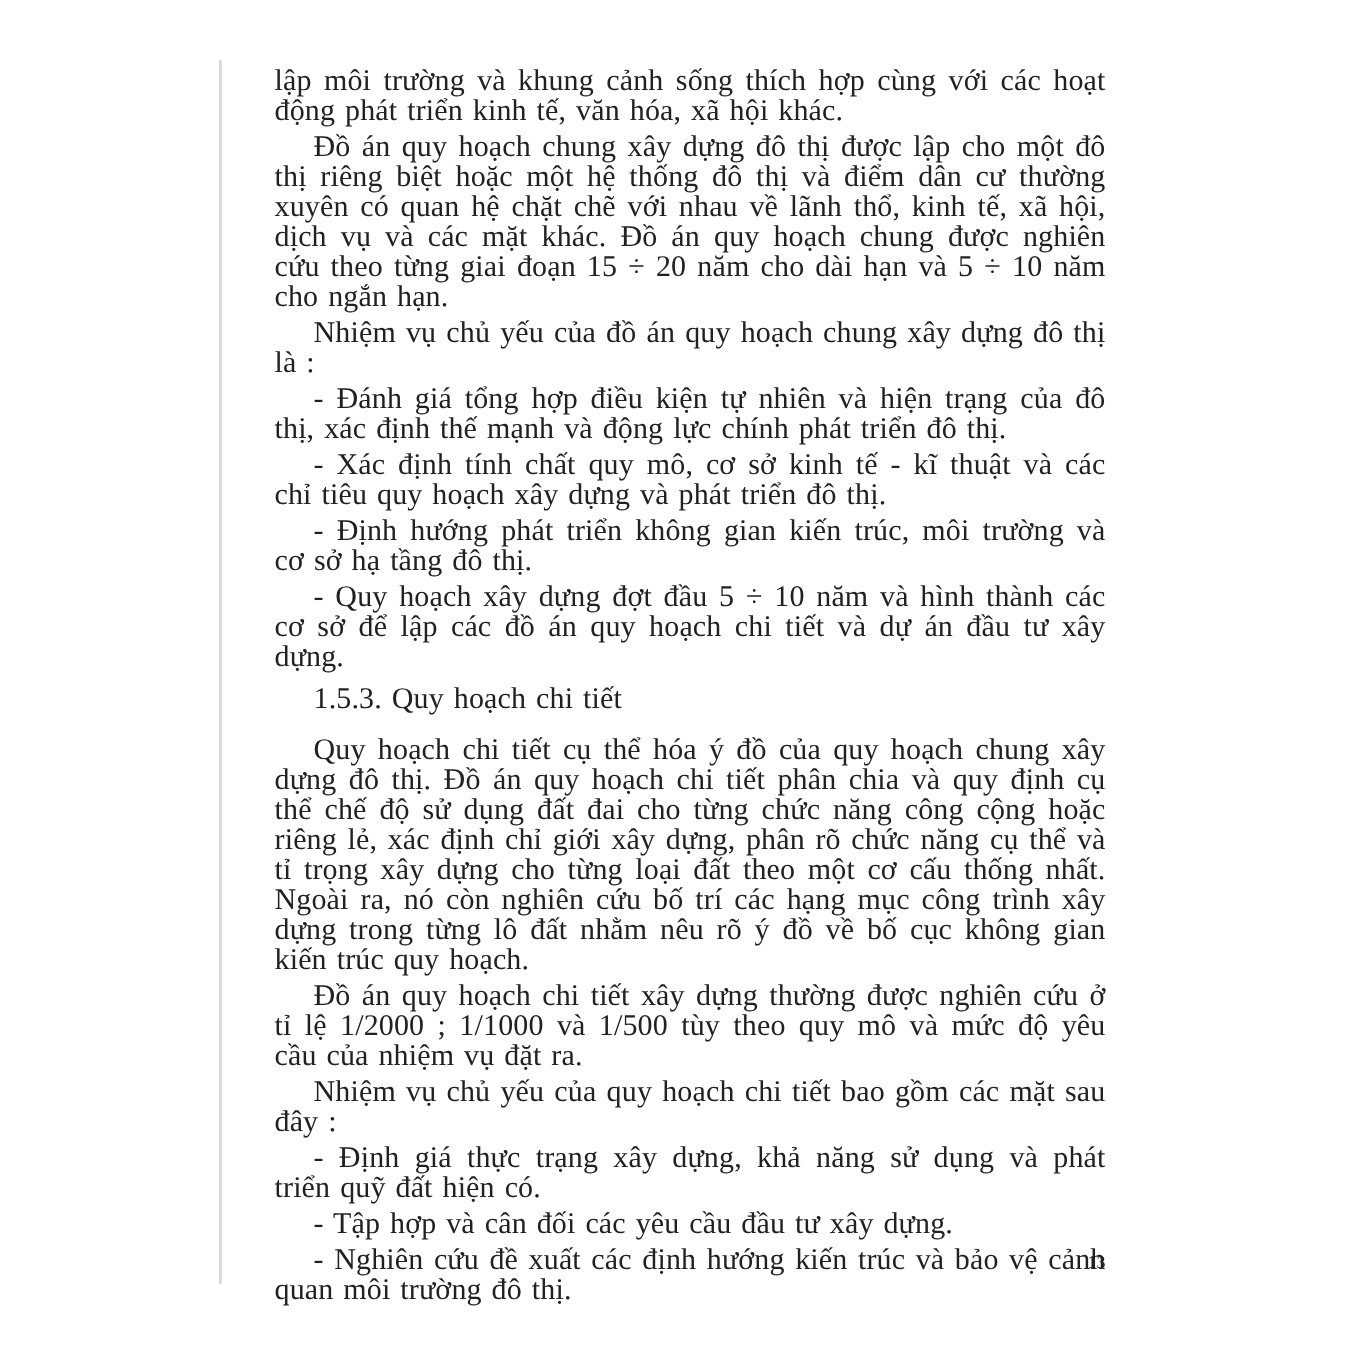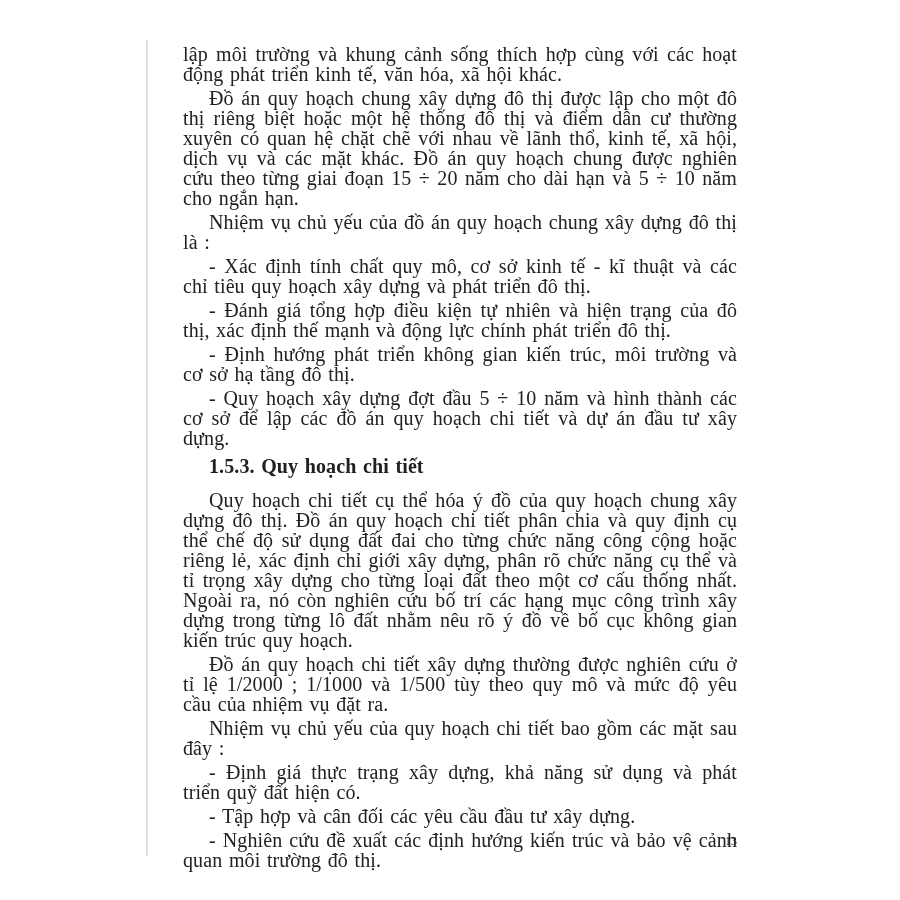--- a/index.html
+++ b/index.html
@@ -50,21 +50,21 @@
     text-indent: 26px;
   }
   p.bullet {
     margin-top: 4px;
     text-indent: 26px;
   }
   p.heading {
     margin-top: 8px;
     margin-bottom: 14px;
     text-indent: 26px;
-    font-weight: bold;
+    font-weight: normal;
   }
   .page-number {
     position: absolute;
     left: 183px;
     top: 834px;
     width: 554px;
     text-align: right;
     font-size: 12px;
     color: #212121;
   }
@@ -73,22 +73,22 @@
 <body>
 
 <div class="page-wrap">
 
   <div class="page-edge-line"></div>
 
   <div class="text-column">
     <p class="cont">lập môi trường và khung cảnh sống thích hợp cùng với các hoạt động phát triển kinh tế, văn hóa, xã hội khác.</p>
     <p class="para">Đồ án quy hoạch chung xây dựng đô thị được lập cho một đô thị riêng biệt hoặc một hệ thống đô thị và điểm dân cư thường xuyên có quan hệ chặt chẽ với nhau về lãnh thổ, kinh tế, xã hội, dịch vụ và các mặt khác. Đồ án quy hoạch chung được nghiên cứu theo từng giai đoạn 15 ÷ 20 năm cho dài hạn và 5 ÷ 10 năm cho ngắn hạn.</p>
     <p class="para">Nhiệm vụ chủ yếu của đồ án quy hoạch chung xây dựng đô thị là :</p>
+    <p class="bullet">- Đánh giá tổng hợp điều kiện tự nhiên và hiện trạng của đô thị, xác định thế mạnh và động lực chính phát triển đô thị.</p>
     <p class="bullet">- Xác định tính chất quy mô, cơ sở kinh tế - kĩ thuật và các chỉ tiêu quy hoạch xây dựng và phát triển đô thị.</p>
-    <p class="bullet">- Đánh giá tổng hợp điều kiện tự nhiên và hiện trạng của đô thị, xác định thế mạnh và động lực chính phát triển đô thị.</p>
     <p class="bullet">- Định hướng phát triển không gian kiến trúc, môi trường và cơ sở hạ tầng đô thị.</p>
     <p class="bullet">- Quy hoạch xây dựng đợt đầu 5 ÷ 10 năm và hình thành các cơ sở để lập các đồ án quy hoạch chi tiết và dự án đầu tư xây dựng.</p>
     <p class="heading">1.5.3. Quy hoạch chi tiết</p>
     <p class="para">Quy hoạch chi tiết cụ thể hóa ý đồ của quy hoạch chung xây dựng đô thị. Đồ án quy hoạch chi tiết phân chia và quy định cụ thể chế độ sử dụng đất đai cho từng chức năng công cộng hoặc riêng lẻ, xác định chỉ giới xây dựng, phân rõ chức năng cụ thể và tỉ trọng xây dựng cho từng loại đất theo một cơ cấu thống nhất. Ngoài ra, nó còn nghiên cứu bố trí các hạng mục công trình xây dựng trong từng lô đất nhằm nêu rõ ý đồ về bố cục không gian kiến trúc quy hoạch.</p>
     <p class="para">Đồ án quy hoạch chi tiết xây dựng thường được nghiên cứu ở tỉ lệ 1/2000 ; 1/1000 và 1/500 tùy theo quy mô và mức độ yêu cầu của nhiệm vụ đặt ra.</p>
     <p class="para">Nhiệm vụ chủ yếu của quy hoạch chi tiết bao gồm các mặt sau đây :</p>
     <p class="bullet">- Định giá thực trạng xây dựng, khả năng sử dụng và phát triển quỹ đất hiện có.</p>
     <p class="bullet">- Tập hợp và cân đối các yêu cầu đầu tư xây dựng.</p>
     <p class="bullet">- Nghiên cứu đề xuất các định hướng kiến trúc và bảo vệ cảnh quan môi trường đô thị.</p>
   </div>

